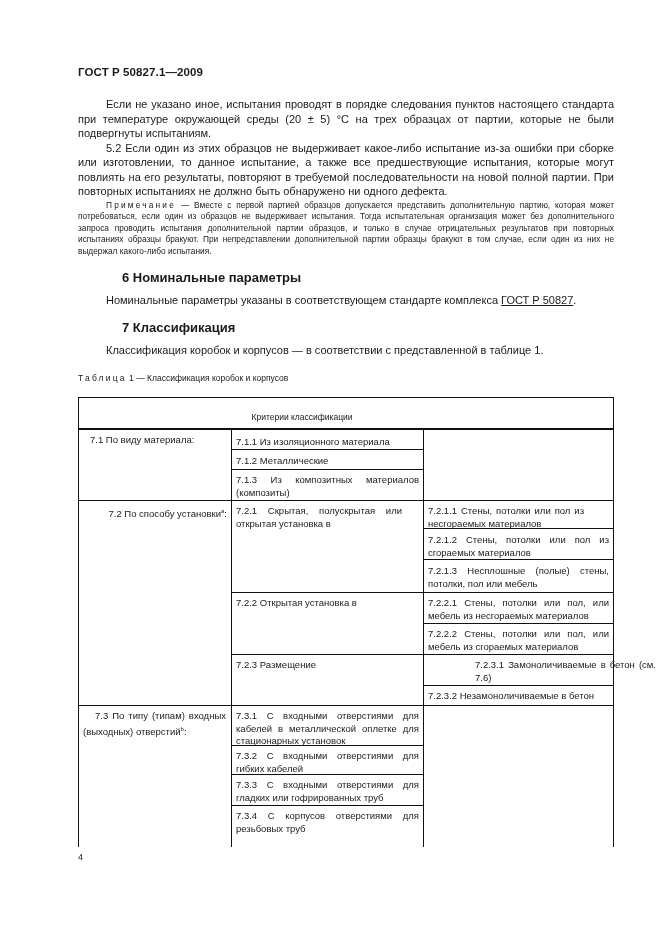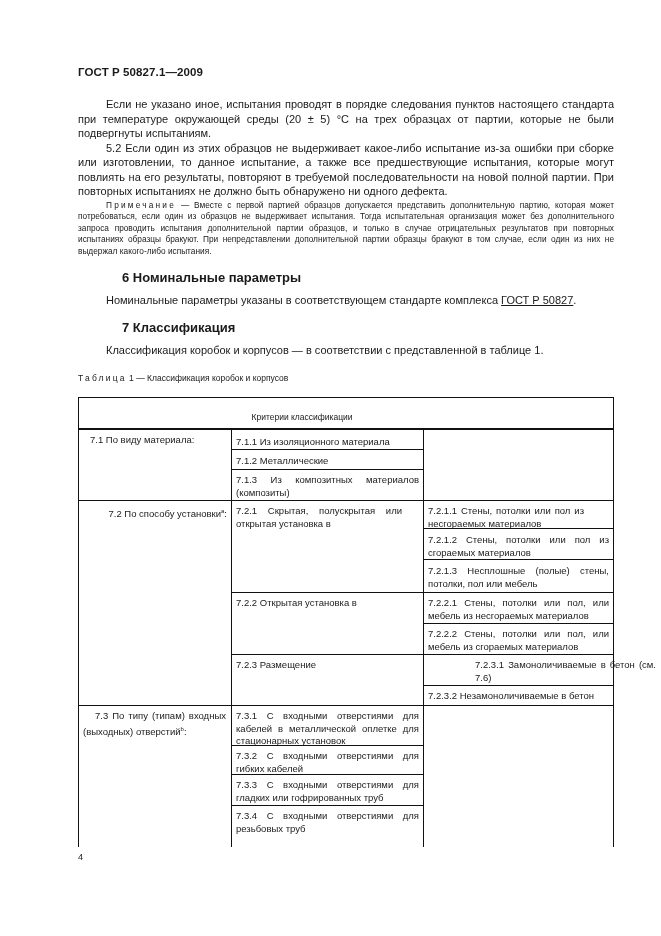--- a/index.html
+++ b/index.html
@@ -105,21 +105,21 @@
 
   <div class="cell" style="left:153px;top:36px;width:193px;">7.1.1 Из изоляционного материала</div>
   <div class="cell" style="left:153px;top:55px;width:193px;">7.1.2 Металлические</div>
   <div class="cell" style="left:153px;top:74px;width:193px;">7.1.3 Из композитных материалов (композиты)</div>
   <div class="cell" style="left:153px;top:105px;width:176px;">7.2.1 Скрытая, полускрытая или открытая установка в</div>
   <div class="cell" style="left:153px;top:197px;width:193px;">7.2.2 Открытая установка в</div>
   <div class="cell" style="left:153px;top:259px;width:193px;">7.2.3 Размещение</div>
   <div class="cell" style="left:153px;top:310px;width:193px;">7.3.1 С входными отверстиями для кабелей в металлической оплетке для стационарных установок</div>
   <div class="cell" style="left:153px;top:350px;width:193px;">7.3.2 С входными отверстиями для гибких кабелей</div>
   <div class="cell" style="left:153px;top:379px;width:193px;">7.3.3 С входными отверстиями для гладких или гофрированных труб</div>
-  <div class="cell" style="left:153px;top:410px;width:193px;">7.3.4 С входными отверстиями для резьбовых труб</div>
+  <div class="cell" style="left:153px;top:410px;width:193px;">7.3.4 С корпусов отверстиями для резьбовых труб</div>
 
   <div class="cell" style="left:345px;top:105px;width:166px;">7.2.1.1 Стены, потолки или пол из несгораемых материалов</div>
   <div class="cell" style="left:345px;top:134px;width:191px;">7.2.1.2 Стены, потолки или пол из сгораемых материалов</div>
   <div class="cell" style="left:345px;top:165px;width:191px;">7.2.1.3 Несплошные (полые) стены, потолки, пол или мебель</div>
   <div class="cell" style="left:345px;top:197px;width:191px;">7.2.2.1 Стены, потолки или пол, или мебель из несгораемых материалов</div>
   <div class="cell" style="left:345px;top:228px;width:191px;">7.2.2.2 Стены, потолки или пол, или мебель из сгораемых материалов</div>
   <div class="cell" style="left:364px;top:259px;width:191px;margin-left:28px;">7.2.3.1 Замоноличиваемые в бетон (см. 7.6)</div>
   <div class="cell" style="left:345px;top:290px;width:191px;">7.2.3.2 Незамоноличиваемые в бетон</div>
 </div>
 

